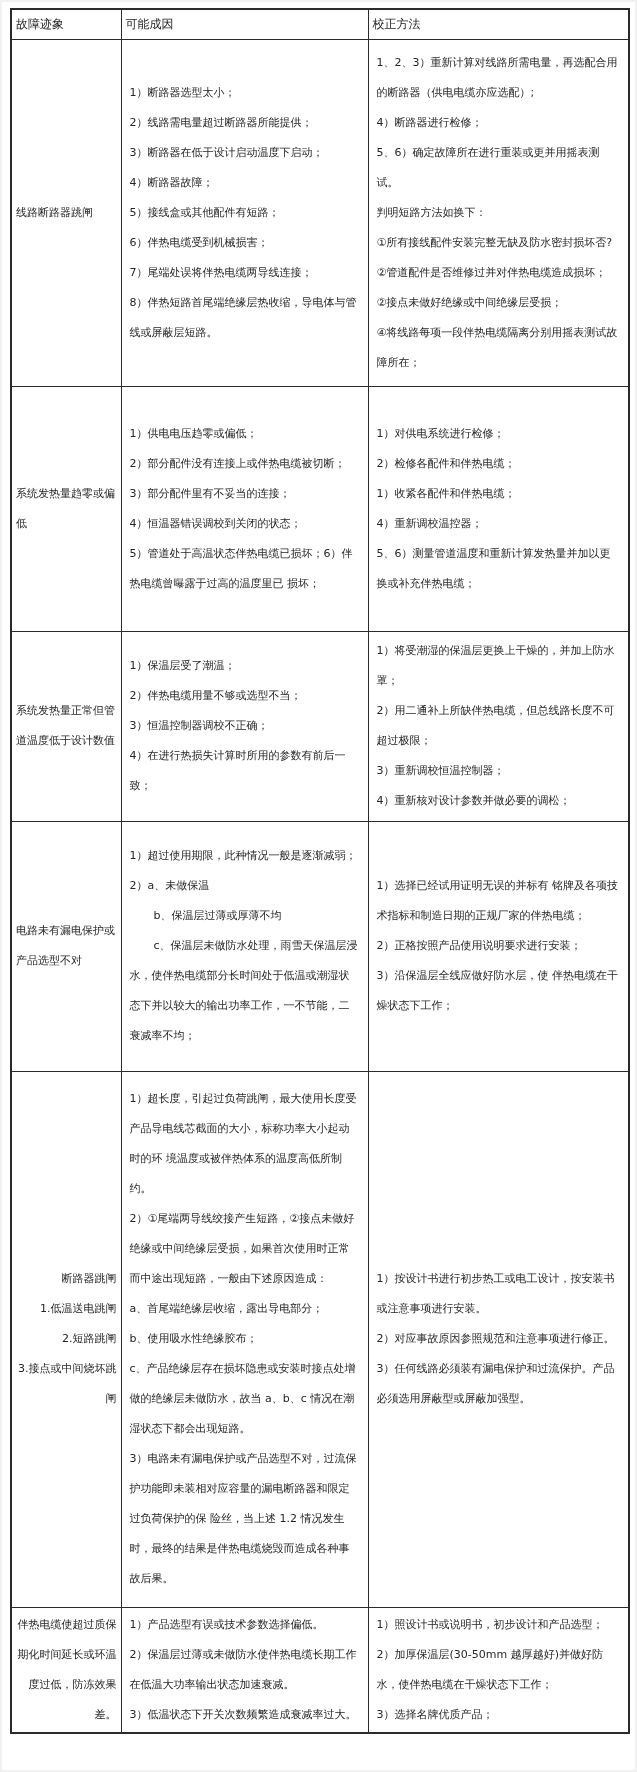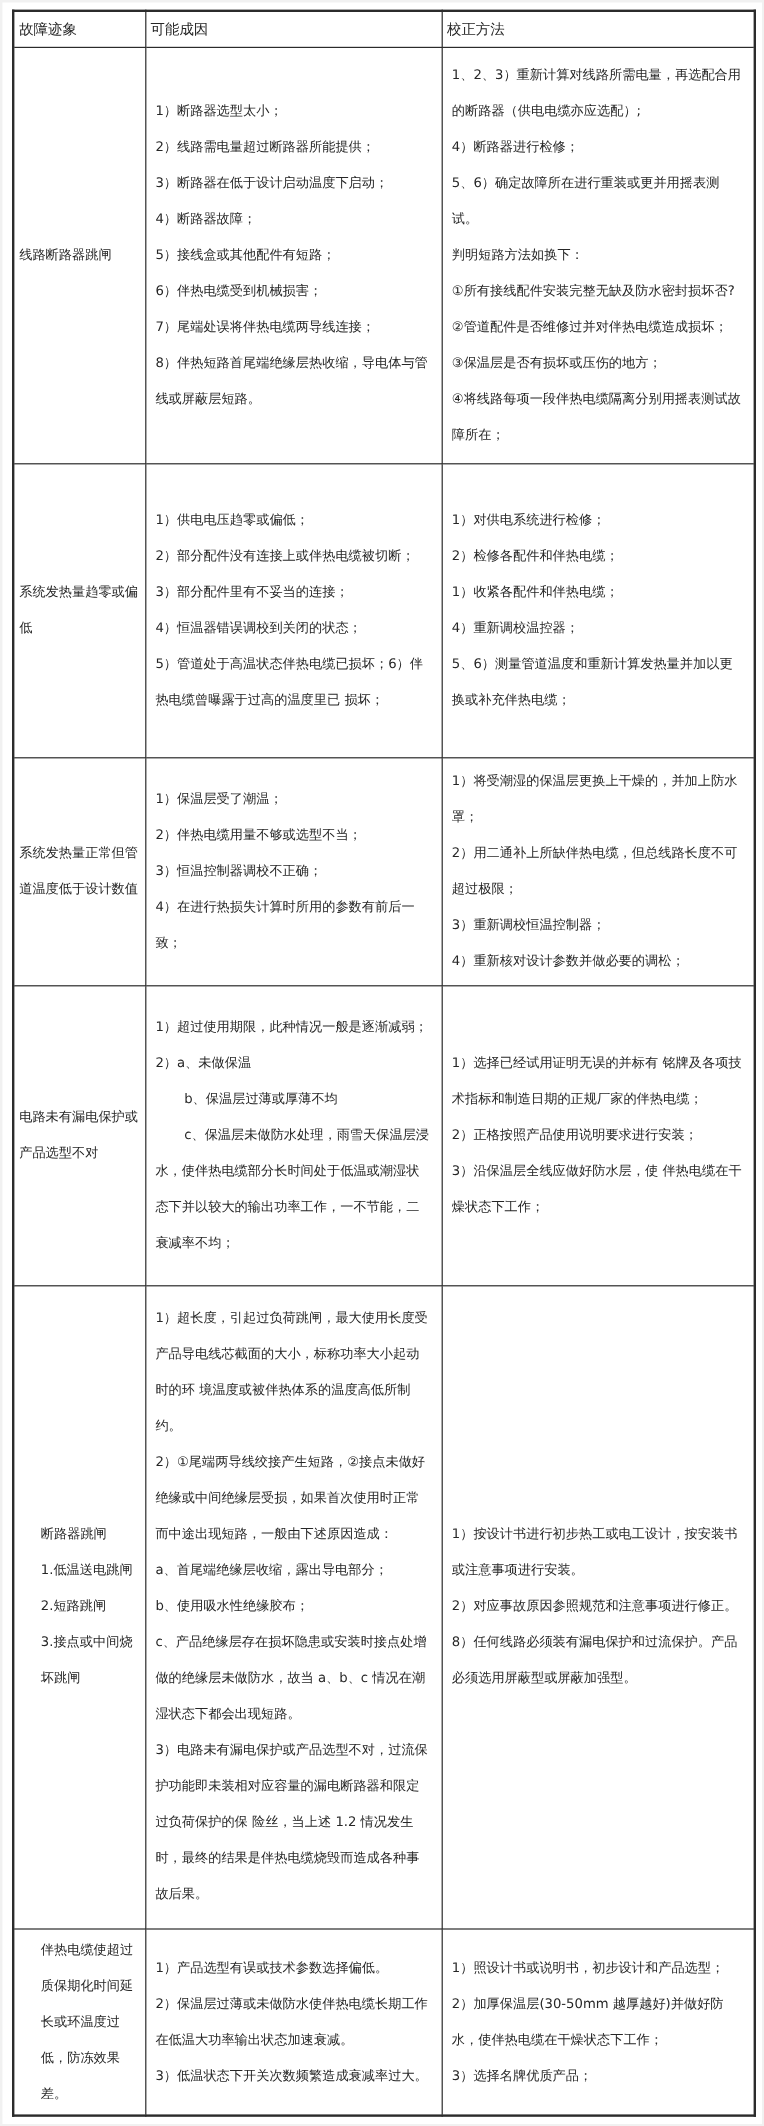--- a/index.html
+++ b/index.html
@@ -27,21 +27,21 @@
     overflow: hidden;
   }
   .fault-table th {
     height: 30px;
     text-align: left;
     font-size: 12px;
     padding: 0 4px;
   }
   .fault-table td { padding: 2px 8px; margin-left: 41px; }
   .fault-table td.sym { text-align: left; padding: 2px 4px; }
-  .fault-table td.sym.left { text-align: left; padding-left: 22px; }
+  .fault-table td.sym.left { text-align: right; }
   .fault-table p { margin: 0; line-height: 30px; word-break: break-all; }
   .fault-table p.fi { text-indent: 24px; }
 </style>
 </head>
 <body>
 
 <table class="fault-table">
   <colgroup>
     <col style="width:110px">
     <col style="width:247px">
@@ -70,21 +70,21 @@
         <p>7）尾端处误将伴热电缆两导线连接；</p>
         <p>8）伴热短路首尾端绝缘层热收缩，导电体与管线或屏蔽层短路。</p>
       </td>
       <td>
         <p>1、2、3）重新计算对线路所需电量，再选配合用的断路器（供电电缆亦应选配）;</p>
         <p>4）断路器进行检修；</p>
         <p>5、6）确定故障所在进行重装或更并用摇表测试。</p>
         <p>判明短路方法如换下：</p>
         <p>①所有接线配件安装完整无缺及防水密封损坏否?</p>
         <p>②管道配件是否维修过并对伴热电缆造成损坏；</p>
-        <p>③保温层是否有损坏或压伤的地方；</p>
+        <p>②接点未做好绝缘或中间绝缘层受损；</p>
         <p>④将线路每项一段伴热电缆隔离分别用摇表测试故障所在；</p>
       </td>
     </tr>
 
     <tr style="height:245px">
       <td class="sym">
         <p>系统发热量趋零或偏低</p>
       </td>
       <td>
         <p>1）供电电压趋零或偏低；</p>
@@ -148,21 +148,21 @@
         <p>1）超长度，引起过负荷跳闸，最大使用长度受产品导电线芯截面的大小，标称功率大小起动时的环 境温度或被伴热体系的温度高低所制约。</p>
         <p>2）①尾端两导线绞接产生短路，②接点未做好绝缘或中间绝缘层受损，如果首次使用时正常而中途出现短路，一般由下述原因造成：</p>
         <p>a、首尾端绝缘层收缩，露出导电部分；</p>
         <p>b、使用吸水性绝缘胶布；</p>
         <p>c、产品绝缘层存在损坏隐患或安装时接点处增做的绝缘层未做防水，故当 a、b、c 情况在潮湿状态下都会出现短路。</p>
         <p>3）电路未有漏电保护或产品选型不对，过流保护功能即未装相对应容量的漏电断路器和限定过负荷保护的保 险丝，当上述 1.2 情况发生时，最终的结果是伴热电缆烧毁而造成各种事故后果。</p>
       </td>
       <td>
         <p>1）按设计书进行初步热工或电工设计，按安装书或注意事项进行安装。</p>
         <p>2）对应事故原因参照规范和注意事项进行修正。</p>
-        <p>8）任何线路必须装有漏电保护和过流保护。产品必须选用屏蔽型或屏蔽加强型。</p>
+        <p>3）任何线路必须装有漏电保护和过流保护。产品必须选用屏蔽型或屏蔽加强型。</p>
       </td>
     </tr>
 
     <tr style="height:121px">
       <td class="sym left">
         <p>伴热电缆使超过质保期化时间延长或环温度过低，防冻效果差。</p>
       </td>
       <td>
         <p>1）产品选型有误或技术参数选择偏低。</p>
         <p>2）保温层过薄或未做防水使伴热电缆长期工作在低温大功率输出状态加速衰减。</p>

